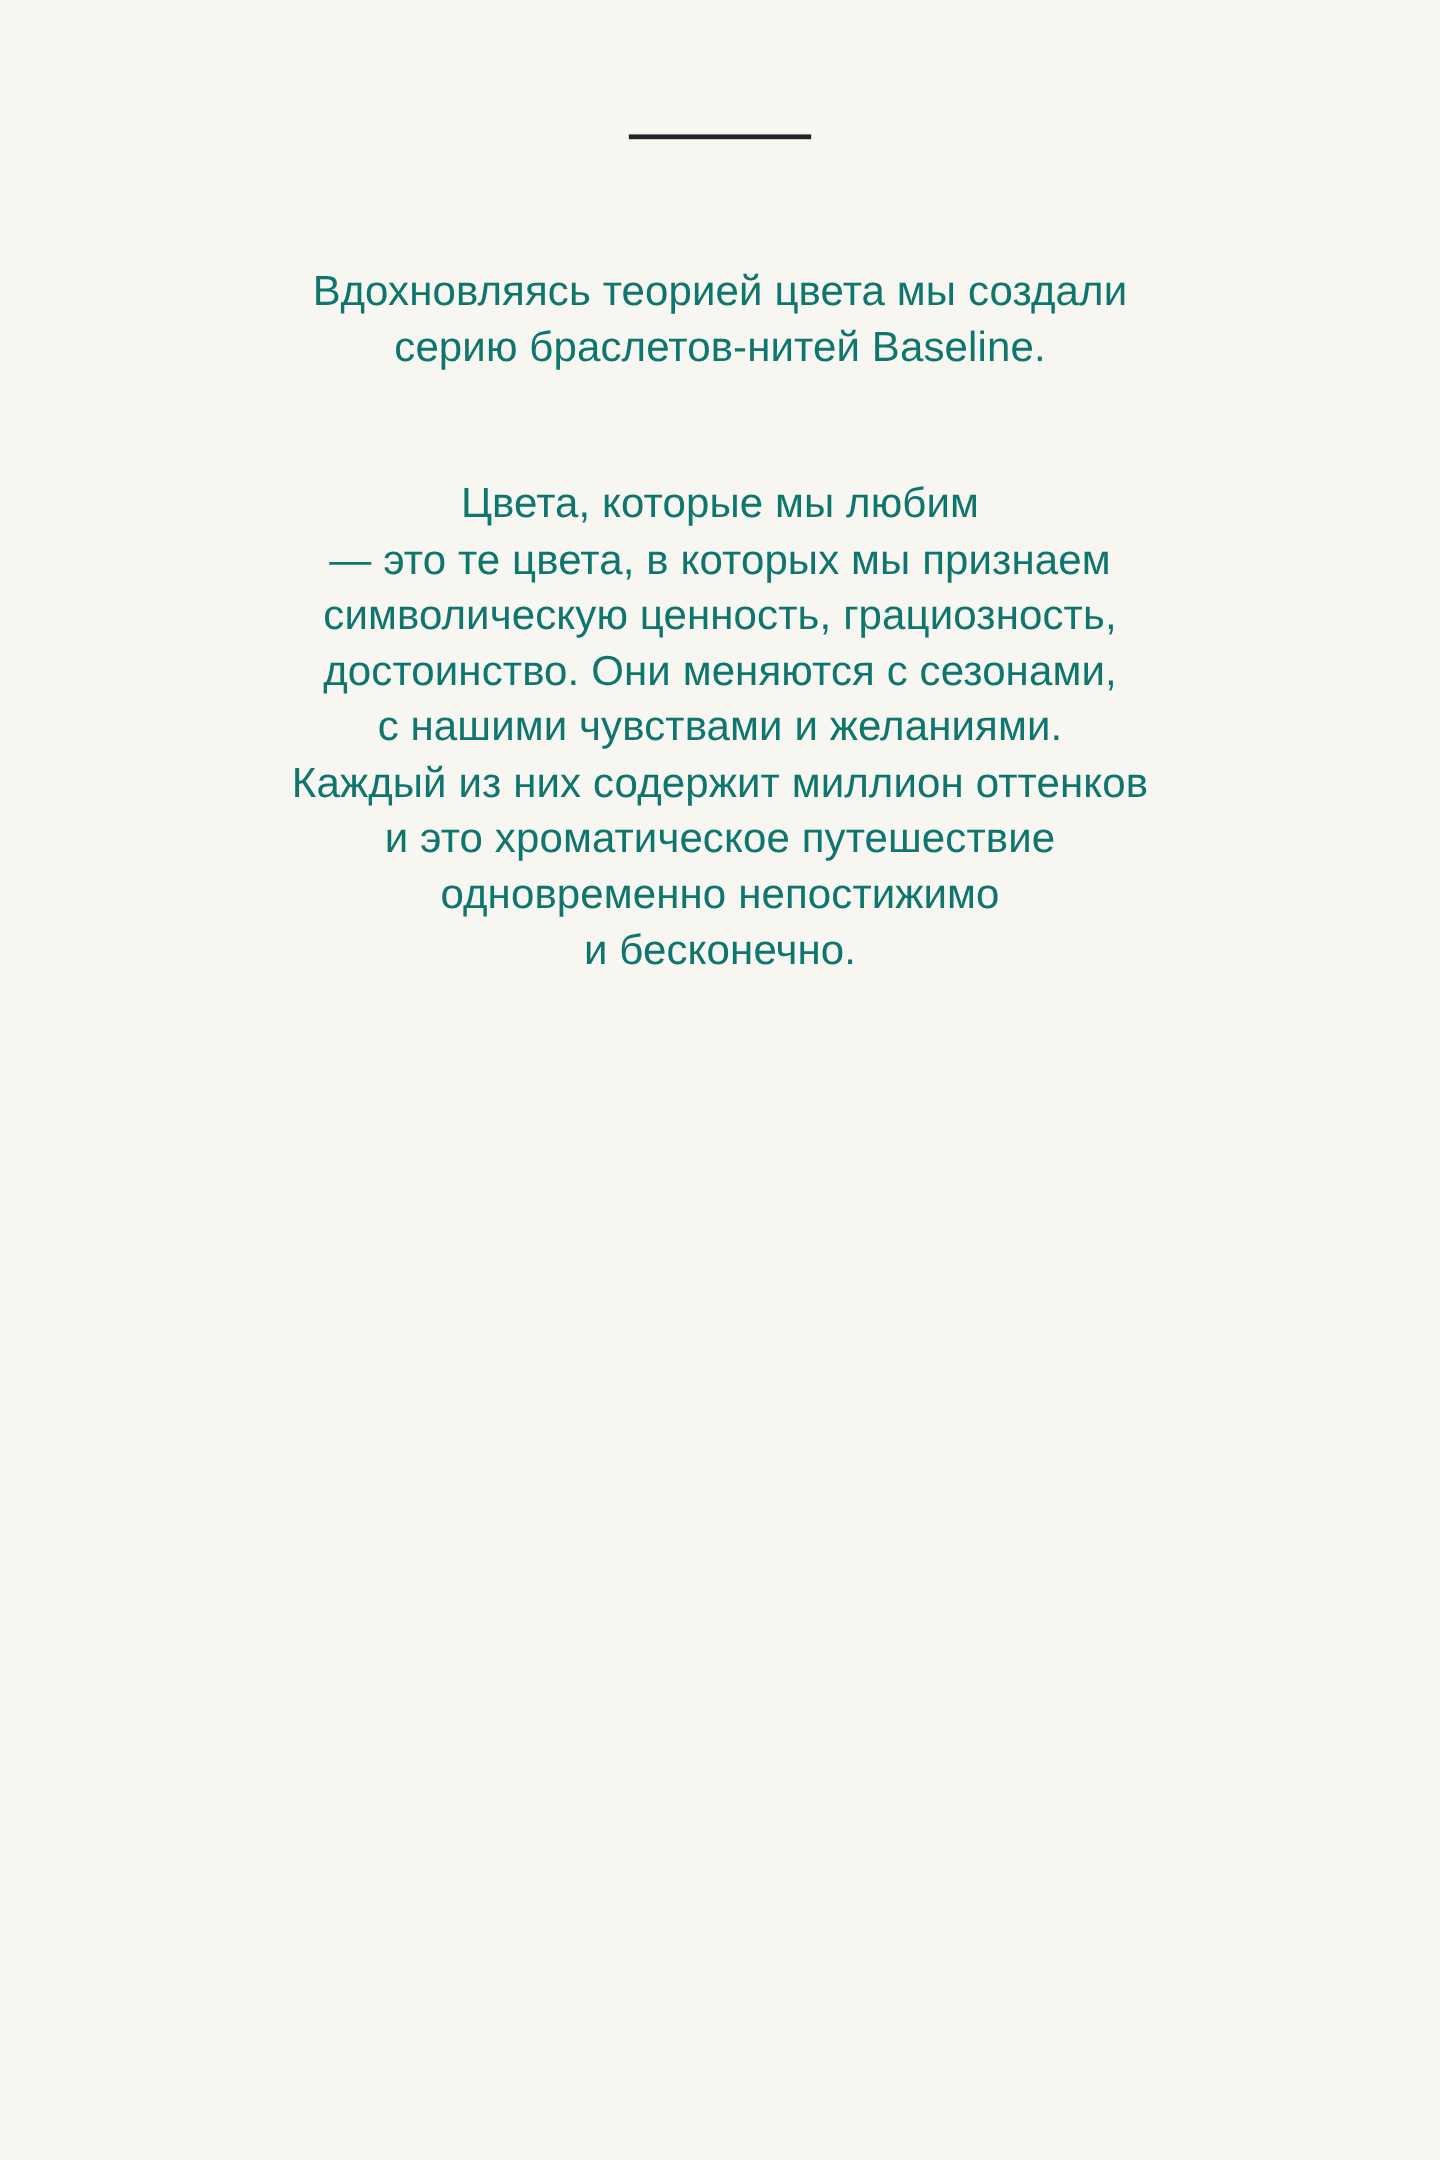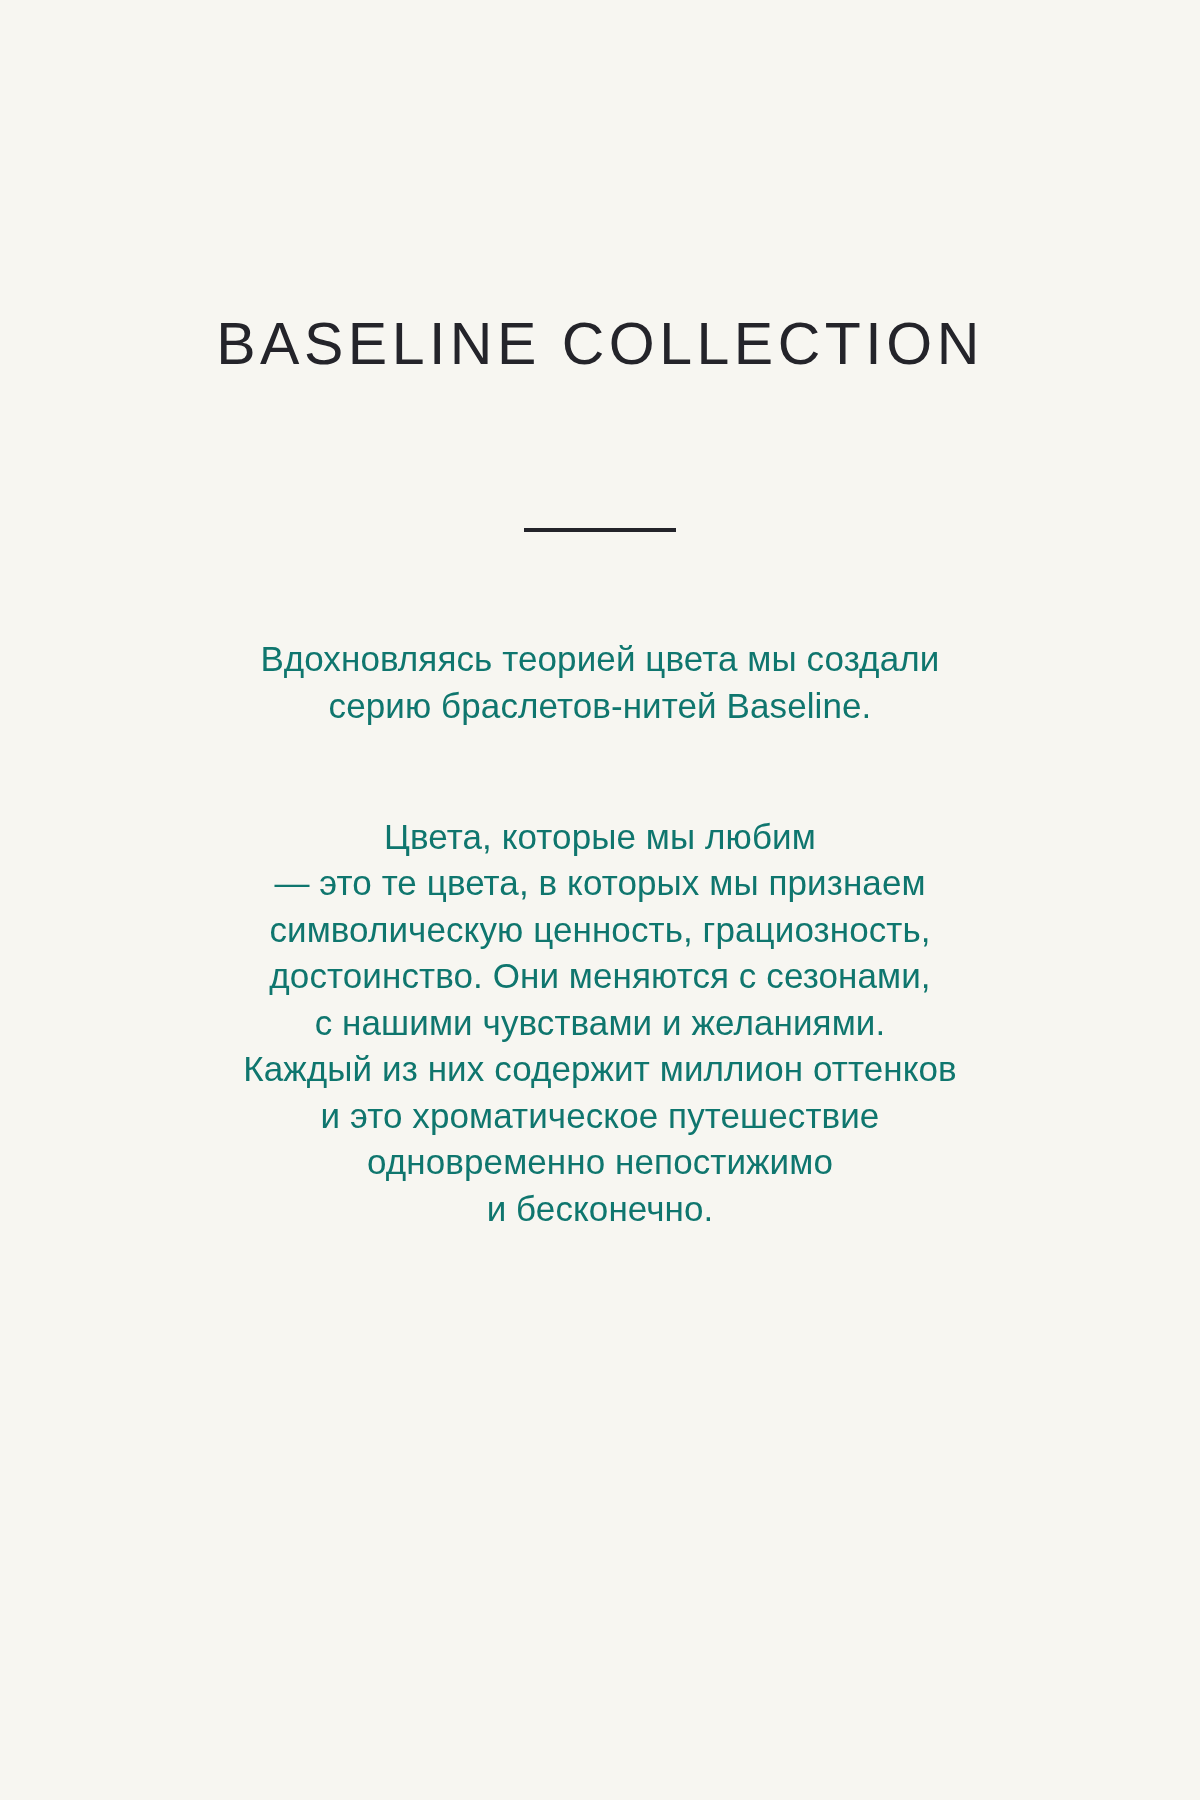--- a/index.html
+++ b/index.html
@@ -53,21 +53,20 @@
   }
   .para + .para {
     margin-top: 84px;
   }
 </style>
 </head>
 <body>
 
 <div class="page">
 
-  <h1 class="title">BASELINE COLLECTION</h1>
 
   <div class="divider"></div>
 
   <div class="body-copy">
     <p class="para">Вдохновляясь теорией цвета мы создали<br>серию браслетов-нитей Baseline.</p>
     <p class="para">Цвета, которые мы любим<br>— это те цвета, в которых мы признаем<br>символическую ценность, грациозность,<br>достоинство. Они меняются с сезонами,<br>с нашими чувствами и желаниями.<br>Каждый из них содержит миллион оттенков<br>и это хроматическое путешествие<br>одновременно непостижимо<br>и бесконечно.</p>
   </div>
 
 </div>
 

